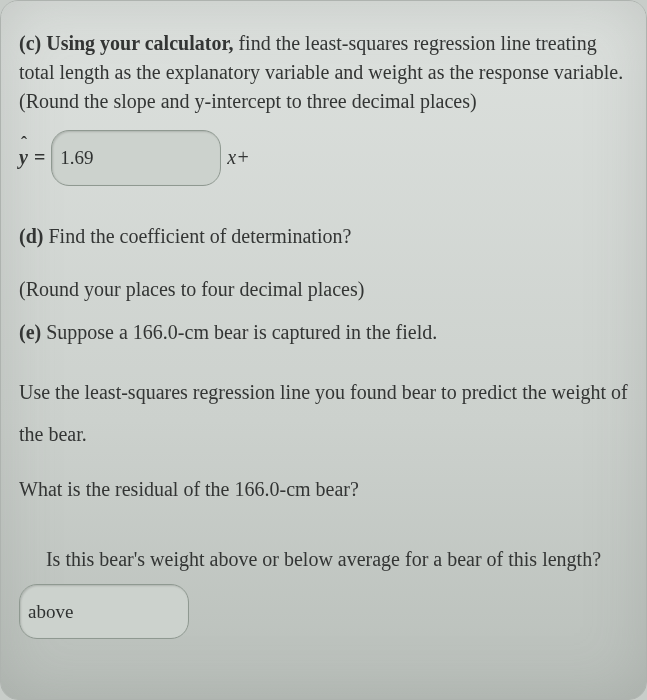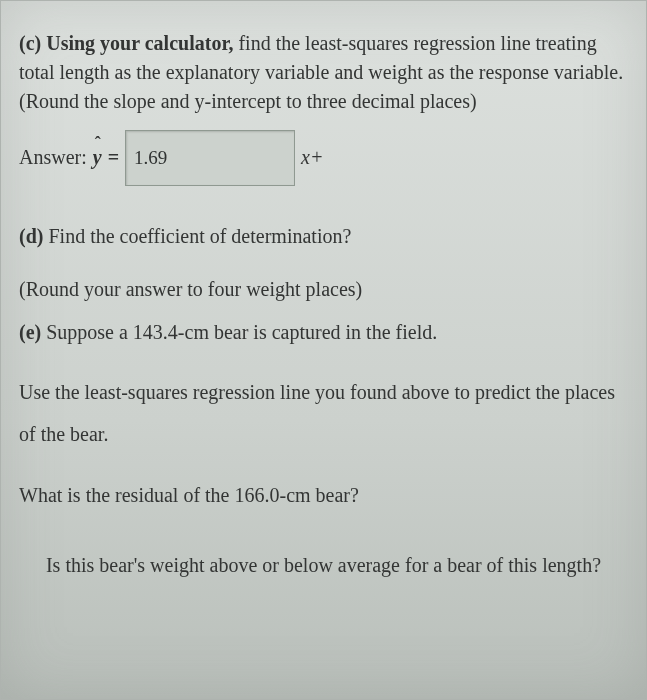--- a/index.html
+++ b/index.html
@@ -1,15 +1,15 @@
 <!DOCTYPE html>
 <html><head>
 <meta charset="utf-8">
 <style>
-  * { box-sizing: border-box; }
+  * { box-sizing: border-box; border-radius: 18px; }
   body {
     margin: 0;
     padding: 0;
     font-family: Georgia, 'Times New Roman', serif;
     background: #c8cdc9;
     width: 647px;
     height: 700px;
     overflow: hidden;
   }
   .page {
@@ -69,47 +69,47 @@
 </head>
 <body>
 
 <div class="page">
 
   <p>
     <span class="strong">(c) Using your calculator,</span><span> find the least-squares regression line treating total length as the explanatory variable and weight as the response variable. (Round the slope and y-intercept to three decimal places)</span>
   </p>
 
   <div class="answer-row">
-    <span>Answer:</span>
     <span class="yhat strong">y</span>
     <span class="strong">=</span>
     <span class="field med">1.69</span>
     <span class="italic">x+</span>
   </div>
 
   <p class="inline">
     <span>
       <span class="strong">(d)</span><span> Find the coefficient of determination?</span>
     </span>
   </p>
 
-  <p>(Round your answer to four weight places)</p>
+  <p>(Round your places to four decimal places)</p>
 
   <p>
-    <span class="strong">(e)</span><span> Suppose a 143.4-cm bear is captured in the field.</span>
+    <span class="strong">(e)</span><span> Suppose a 166.0-cm bear is captured in the field.</span>
   </p>
 
   <p class="inline" style="line-height:2.1;">
-    <span>Use the least-squares regression line you found above to predict the places of the bear.</span>
+    <span>Use the least-squares regression line you found bear to predict the weight of the bear.</span>
   </p>
 
-  <p class="inline" style="margin-top:12px;">
+  <p class="inline" style="margin-top:6px;">
     <span>What is the residual of the 166.0-cm bear?</span>
   </p>
 
   <p style="margin-top:22px; line-height:1.9;text-align:center;">
     <span>Is this bear's weight above or below average for a bear of this length?</span>
   </p>
   <div class="inline" style="margin-top:-8px;">
+    <span class="field med">above</span>
     <span class="sp"></span>
   </div>
 
 </div>
 
 </body></html>

